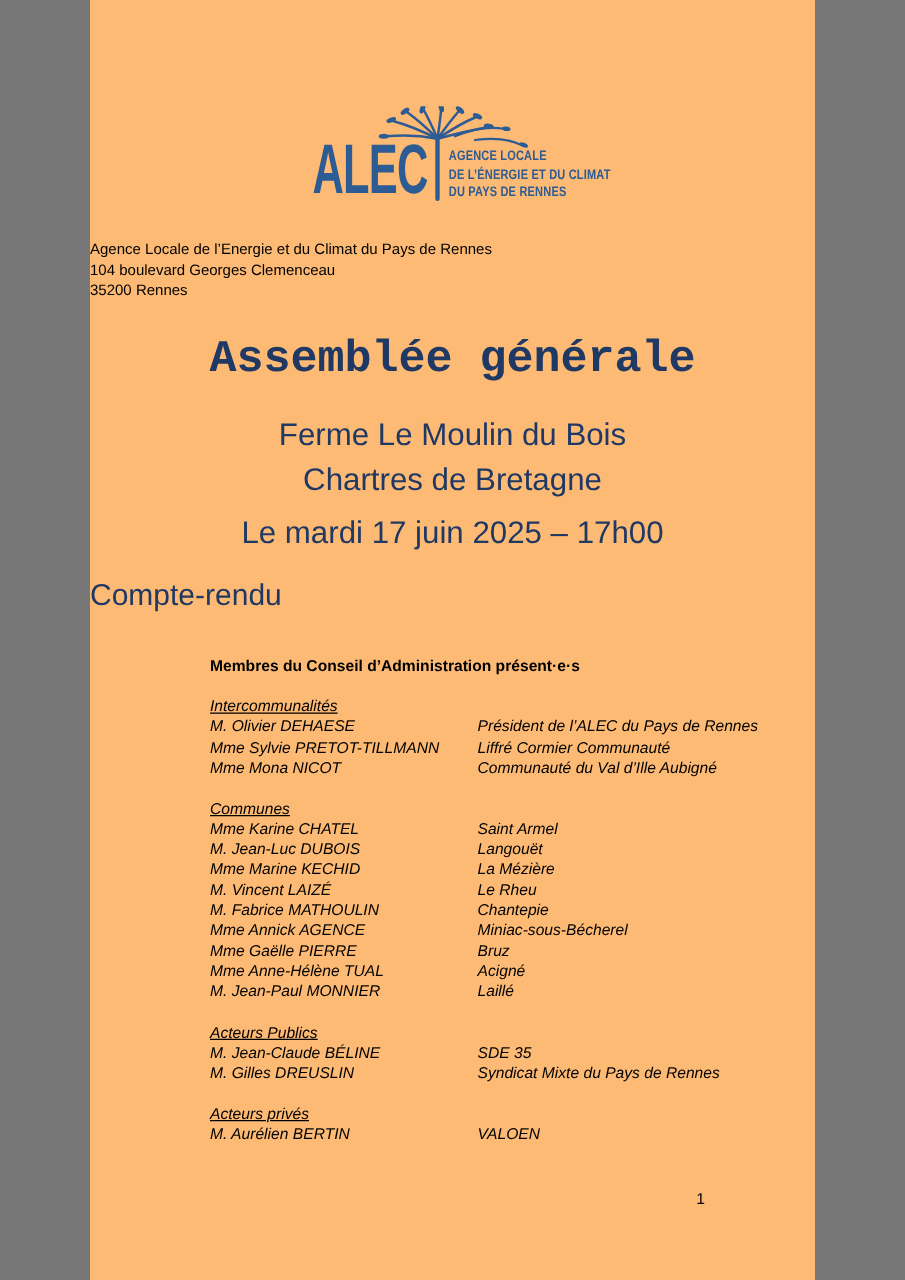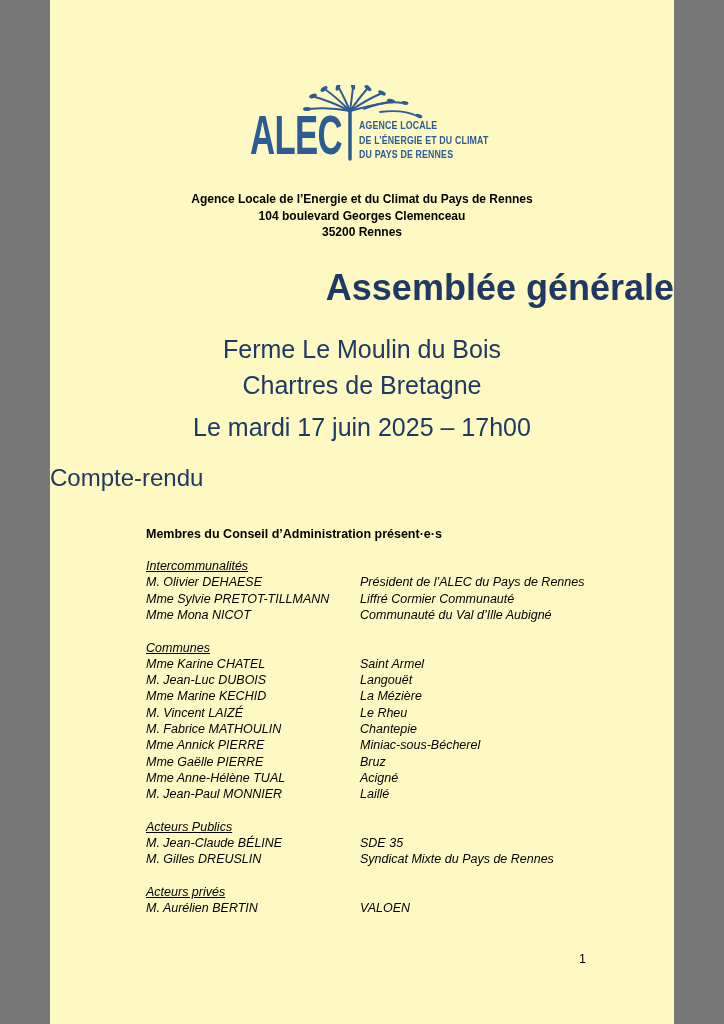--- a/index.html
+++ b/index.html
@@ -1,20 +1,20 @@
 <!DOCTYPE html>
 <html><head>
 <meta charset="utf-8">
 <style>
   html,body{margin:0;padding:0;background:#777;}
   .page{
     position:relative;
-    width:624px;height:1024px;
+    width:580px;height:1024px;
     margin:0 auto;
-    background:#fef9c3;
+    background:#fdba74;
     font-family:"Liberation Sans", sans-serif;
     color:#000;
     overflow:hidden;
   }
   
   .logo-block{
     position:relative;
     width:233px;height:92px;
     margin:85px auto 0 auto;
   }
@@ -33,30 +33,31 @@
     color:#2d5b94;font-weight:bold;
     font-size:11px;line-height:14.5px;
     transform:scaleX(0.8);
     transform-origin:left top;
     letter-spacing:0.2px;
     white-space:nowrap;
   }
   
   .address-block{
     margin-top:14px;
-    text-align:center;
-    font-size:12px;font-weight:bold;
+    text-align:left;
+    font-size:12px;font-weight:normal;
     line-height:16.5px;
   }
   
   .doc-title{
     margin-top:26px;
-    text-align:right;
+    text-align:center;
     font-size:36px;font-weight:bold;
     color:#1f3864;
+    font-family:Liberation Mono, monospace;
   }
   .venue-block{
     margin-top:22px;
     text-align:center;
     font-size:25px;line-height:36px;
     color:#1f3864;
   }
   .datetime-line{
     margin-top:10px;
     text-align:center;
@@ -180,21 +181,21 @@
       </div>
       <div class="member-row">
         <span class="member-name">M. Vincent LAIZÉ</span>
         <span class="member-org">Le Rheu</span>
       </div>
       <div class="member-row">
         <span class="member-name">M. Fabrice MATHOULIN</span>
         <span class="member-org">Chantepie</span>
       </div>
       <div class="member-row">
-        <span class="member-name">Mme Annick PIERRE</span>
+        <span class="member-name">Mme Annick AGENCE</span>
         <span class="member-org">Miniac-sous-Bécherel</span>
       </div>
       <div class="member-row">
         <span class="member-name">Mme Gaëlle PIERRE</span>
         <span class="member-org">Bruz</span>
       </div>
       <div class="member-row">
         <span class="member-name">Mme Anne-Hélène TUAL</span>
         <span class="member-org">Acigné</span>
       </div>

